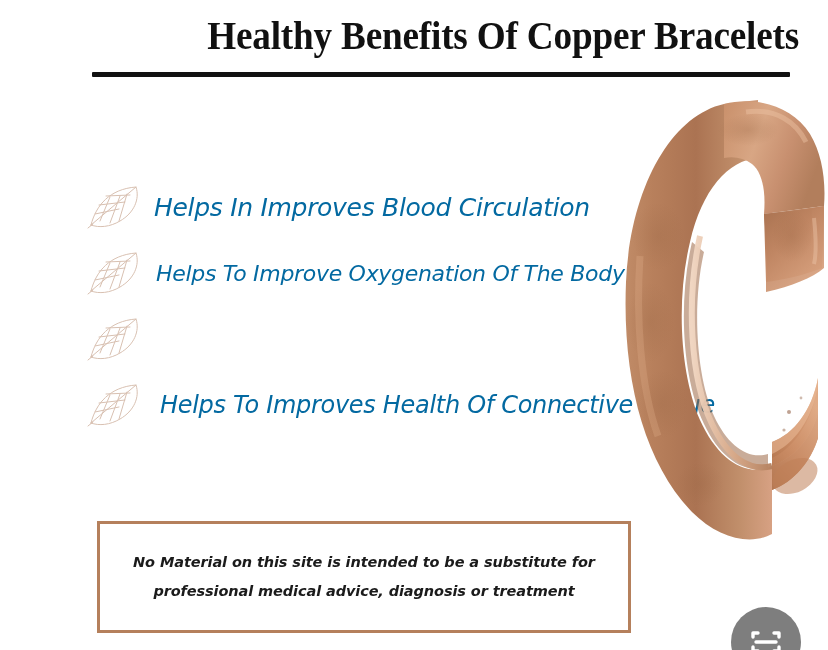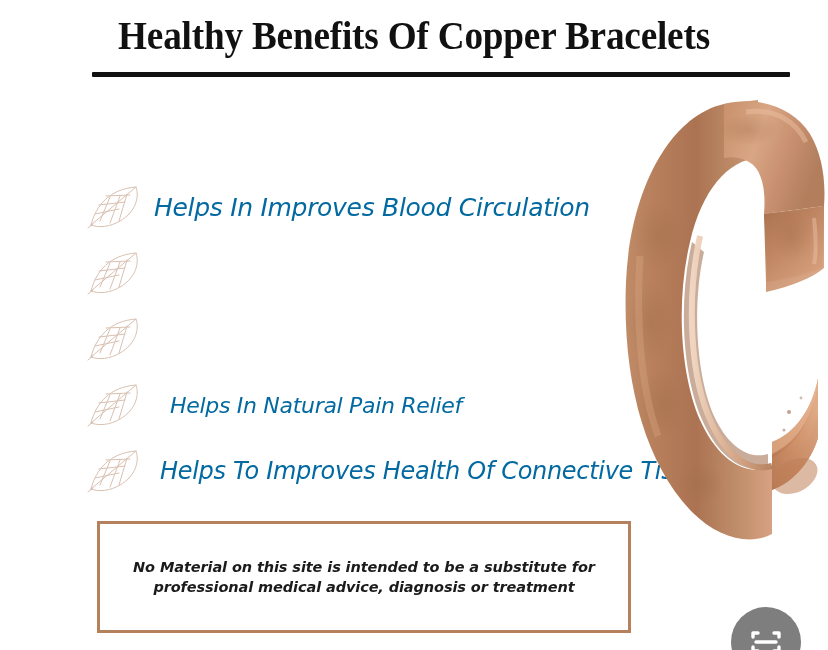--- a/index.html
+++ b/index.html
@@ -18,21 +18,21 @@
     background: #ffffff;
     overflow: hidden;
   }
 
   
   .title-block {
     position: absolute;
     left: 0;
     top: 14px;
     width: 828px;
-    text-align: center;
+    text-align: right;
   }
   .title-text {
     font-family: "Liberation Serif", "DejaVu Serif", serif;
     font-weight: bold;
     font-size: 40px;
     line-height: 44px;
     letter-spacing: -0.2px;
     color: #111111;
     transform: scaleX(0.93);
     transform-origin: center center;
@@ -100,21 +100,21 @@
     display: flex;
     align-items: center;
     justify-content: center;
     z-index: 5;
   }
   .disclaimer-text {
     font-family: "DejaVu Sans", "Liberation Sans", sans-serif;
     font-weight: bold;
     font-style: italic;
     font-size: 14.5px;
-    line-height: 20px;
+    line-height: 29px;
     color: #1b1b1b;
     text-align: center;
     padding: 0 26px;
     letter-spacing: -0.1px;
   }
 
   
   .bracelet {
     position: absolute;
     left: 596px;
@@ -181,58 +181,41 @@
             <path d="M14 38 L24 14"></path>
             <path d="M24 40 L34 13"></path>
             <path d="M33 38 L41 11"></path>
             <path d="M9 31 L33 26"></path>
             <path d="M13 22 L39 19"></path>
             <path d="M20 13 L44 12"></path>
             <path d="M2 45 L7 41"></path>
           </g>
         </svg>
       </span>
+      <span class="benefit-label">Helps To Improve Oxygenation Of The Body</span>
     </div>
 
     <div class="benefit-row b2">
       <span class="leaf-icon">
         <svg viewBox="0 0 62 48" xmlns="http://www.w3.org/2000/svg">
           <g fill="none" stroke="#c9a893" stroke-width="1" stroke-linecap="round" stroke-linejoin="round">
             <path d="M5 42 C10 22 24 6 50 4 C54 16 48 30 34 38 C24 44 13 45 5 42 Z"></path>
             <path d="M5 42 L50 4"></path>
             <path d="M14 38 L24 14"></path>
             <path d="M24 40 L34 13"></path>
             <path d="M33 38 L41 11"></path>
             <path d="M9 31 L33 26"></path>
             <path d="M13 22 L39 19"></path>
             <path d="M20 13 L44 12"></path>
             <path d="M2 45 L7 41"></path>
           </g>
         </svg>
       </span>
     </div>
 
-    <div class="benefit-row b3">
-      <span class="leaf-icon">
-        <svg viewBox="0 0 62 48" xmlns="http://www.w3.org/2000/svg">
-          <g fill="none" stroke="#c9a893" stroke-width="1" stroke-linecap="round" stroke-linejoin="round">
-            <path d="M5 42 C10 22 24 6 50 4 C54 16 48 30 34 38 C24 44 13 45 5 42 Z"></path>
-            <path d="M5 42 L50 4"></path>
-            <path d="M14 38 L24 14"></path>
-            <path d="M24 40 L34 13"></path>
-            <path d="M33 38 L41 11"></path>
-            <path d="M9 31 L33 26"></path>
-            <path d="M13 22 L39 19"></path>
-            <path d="M20 13 L44 12"></path>
-            <path d="M2 45 L7 41"></path>
-          </g>
-        </svg>
-      </span>
-      <span class="benefit-label">Helps In Natural Pain Relief</span>
-    </div>
 
     <div class="benefit-row b4">
       <span class="leaf-icon">
         <svg viewBox="0 0 62 48" xmlns="http://www.w3.org/2000/svg">
           <g fill="none" stroke="#c9a893" stroke-width="1" stroke-linecap="round" stroke-linejoin="round">
             <path d="M5 42 C10 22 24 6 50 4 C54 16 48 30 34 38 C24 44 13 45 5 42 Z"></path>
             <path d="M5 42 L50 4"></path>
             <path d="M14 38 L24 14"></path>
             <path d="M24 40 L34 13"></path>
             <path d="M33 38 L41 11"></path>

